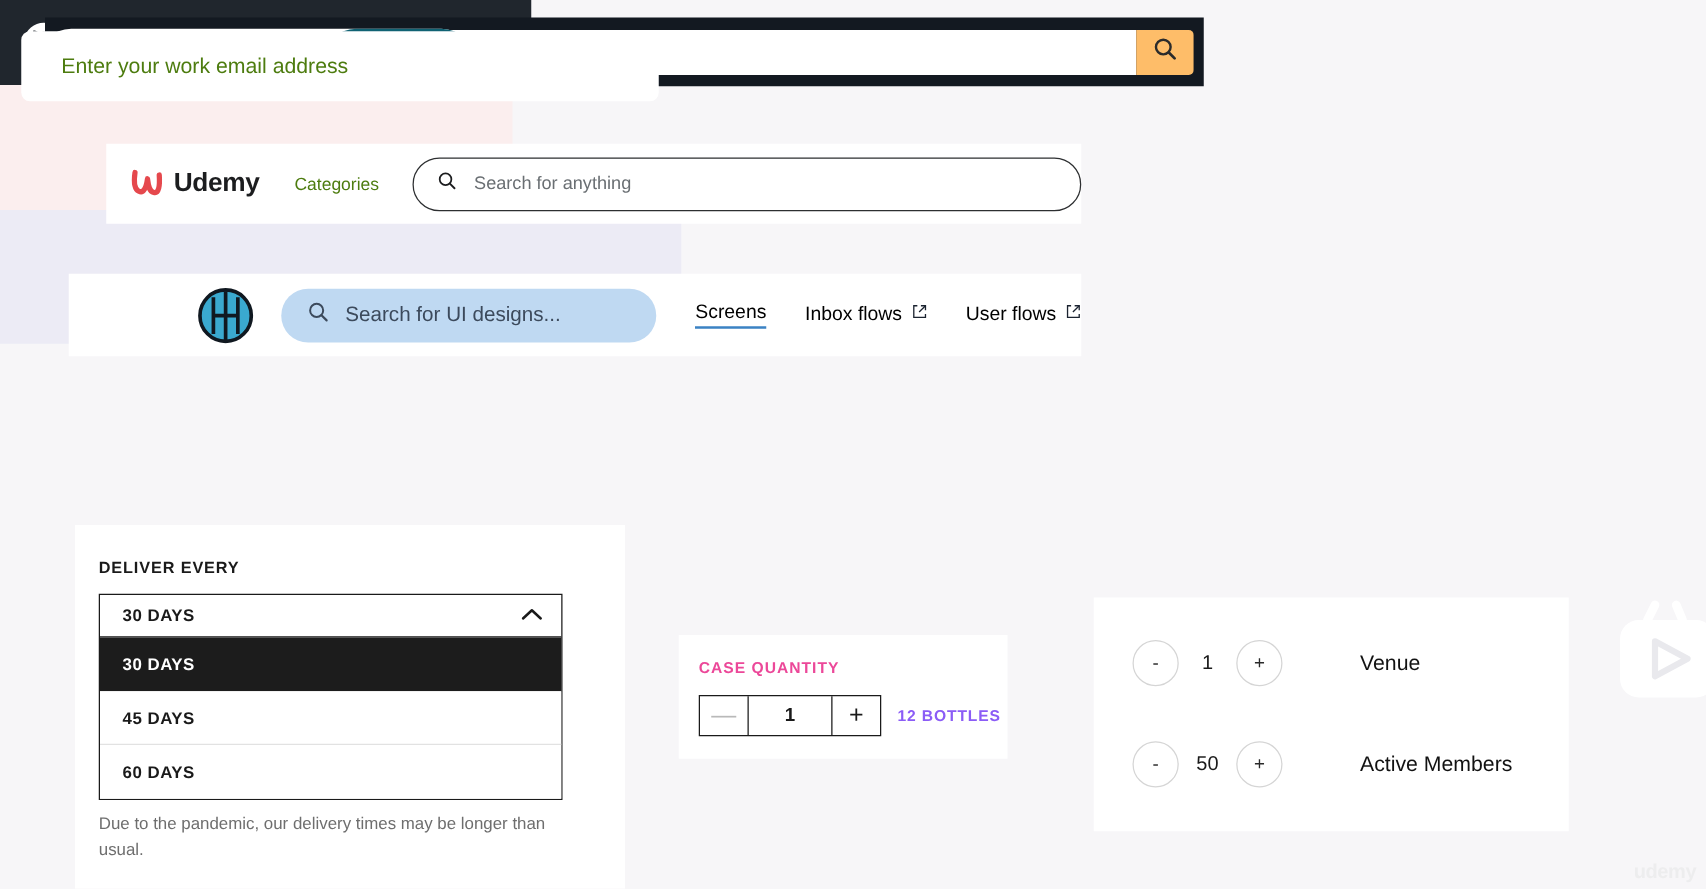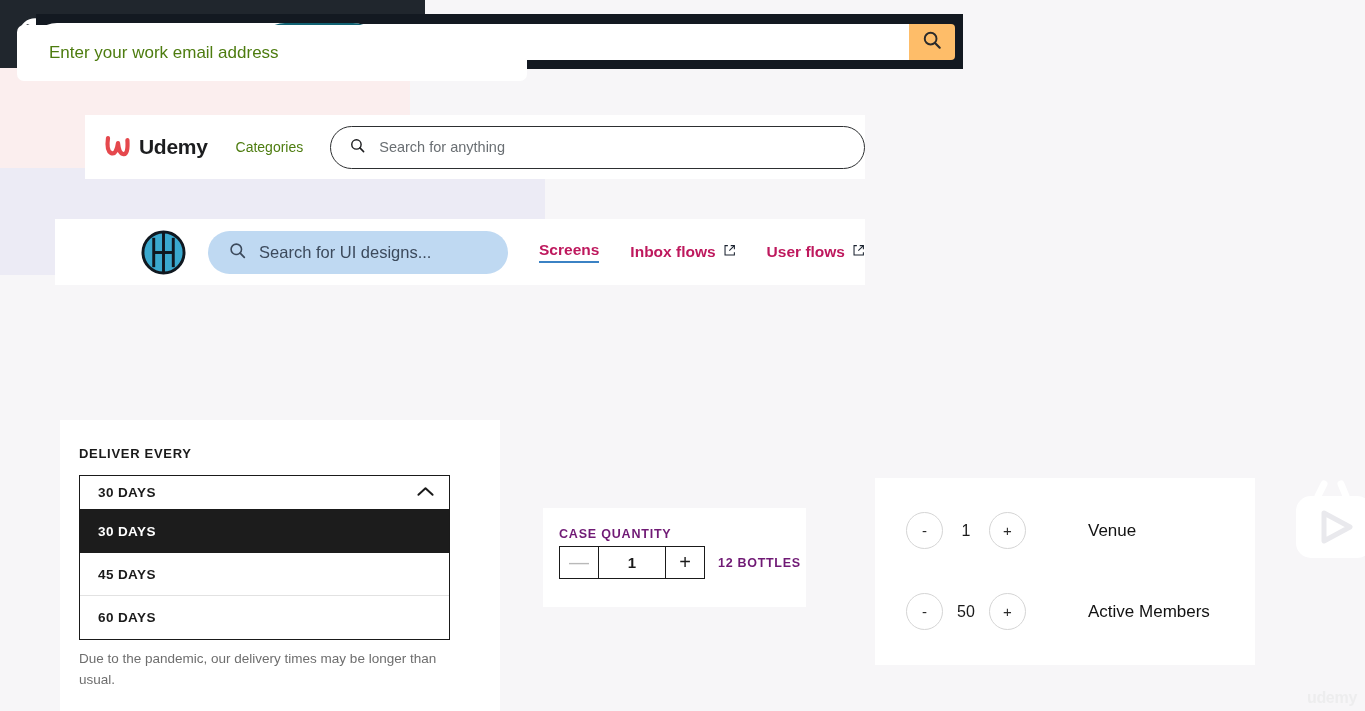--- a/index.html
+++ b/index.html
@@ -68,21 +68,21 @@
 
   
   .ui-row { left: 55px; top: 219px; width: 810px; height: 66px; display: flex; align-items: center; padding-left: 20px; justify-content: flex-end; }
   .ui-avatar { width: 45px; height: 45px; border-radius: 50%; flex: 0 0 auto; }
   .ui-pill {
     margin-left: 22px; width: 300px; height: 43px; background: #bfd9f2;
     border-radius: 22px; display: flex; align-items: center; gap: 12px; padding: 0 20px;
   }
   .ui-pill-text { font-size: 16.5px; color: #3c4a5c; }
   .ui-links { display: flex; align-items: center; gap: 31px; margin-left: 31px; }
-  .ui-link { font-size: 15.5px; color: #be185d; display: flex; align-items: center; gap: 7px; font-weight: bold; }
+  .ui-link { font-size: 15.5px; color: #000000; display: flex; align-items: center; gap: 7px; }
   .ui-link.active { border-bottom: 2.5px solid #3b82c4; padding-bottom: 2px; }
 
   
   .gh-card { left: 155px; top: 318px; width: 425px; height: 68px; background: #20262d; display: flex; align-items: center; padding: 0 18px; }
   .gh-logo { width: 34px; height: 34px; margin-right: 21px; }
   .gh-search {
     flex: 1; height: 34px; border: 1px solid #444c56; border-radius: 6px;
     display: flex; align-items: center; padding: 0 7px 0 14px; justify-content: space-between;
   }
   .gh-ph { font-size: 15px; color: #9aa4ae; }
@@ -132,27 +132,27 @@
     height: 43px; display: flex; align-items: center; padding-left: 18px;
     font-size: 13.5px; font-weight: 700; letter-spacing: 0.4px; color: #1a1a1a;
     border-bottom: 1px solid #e2e2e2; background: #fff;
   }
   .opt:last-child { border-bottom: none; }
   .opt.sel { background: #1c1c1c; color: #fff; border-bottom: none; }
   .deliver-note { width: 392px; margin-top: 9px; font-size: 13.5px; color: #6e6e6e; line-height: 1.55; }
 
   
   .case-card { left: 543px; top: 508px; width: 263px; height: 99px; padding: 19px 0 0 16px; }
-  .case-label { font-size: 12.5px; font-weight: 700; letter-spacing: 0.8px; color: #701a75; margin-bottom: 5px; }
+  .case-label { font-size: 12.5px; font-weight: 700; letter-spacing: 0.8px; color: #ec4899; margin-bottom: 15px; }
   .case-row { display: flex; align-items: center; gap: 13px; }
   .stepper { display: flex; border: 1.5px solid #1a1a1a; height: 33px; }
   .st-btn { width: 38px; display: flex; align-items: center; justify-content: center; font-size: 20px; color: #1a1a1a; }
   .st-btn.dim { color: #b9b9b9; }
   .st-val { width: 68px; border-left: 1.5px solid #1a1a1a; border-right: 1.5px solid #1a1a1a; display: flex; align-items: center; justify-content: center; font-size: 15px; font-weight: 700; color: #1a1a1a; }
-  .case-unit { font-size: 12.5px; font-weight: 700; letter-spacing: 0.7px; color: #701a75; }
+  .case-unit { font-size: 12.5px; font-weight: 700; letter-spacing: 0.7px; color: #8b5cf6; }
 
   
   .counter-card { left: 875px; top: 478px; width: 380px; height: 187px; }
   .cnt-row { position: absolute; display: flex; align-items: center; }
   .cnt-row.r1 { left: 31px; top: 34px; }
   .cnt-row.r2 { left: 31px; top: 115px; }
   .circ {
     width: 37px; height: 37px; border-radius: 50%; border: 1px solid #d5d5d5;
     display: flex; align-items: center; justify-content: center;
     font-size: 15px; color: #2a2a2a; background: #fff;

